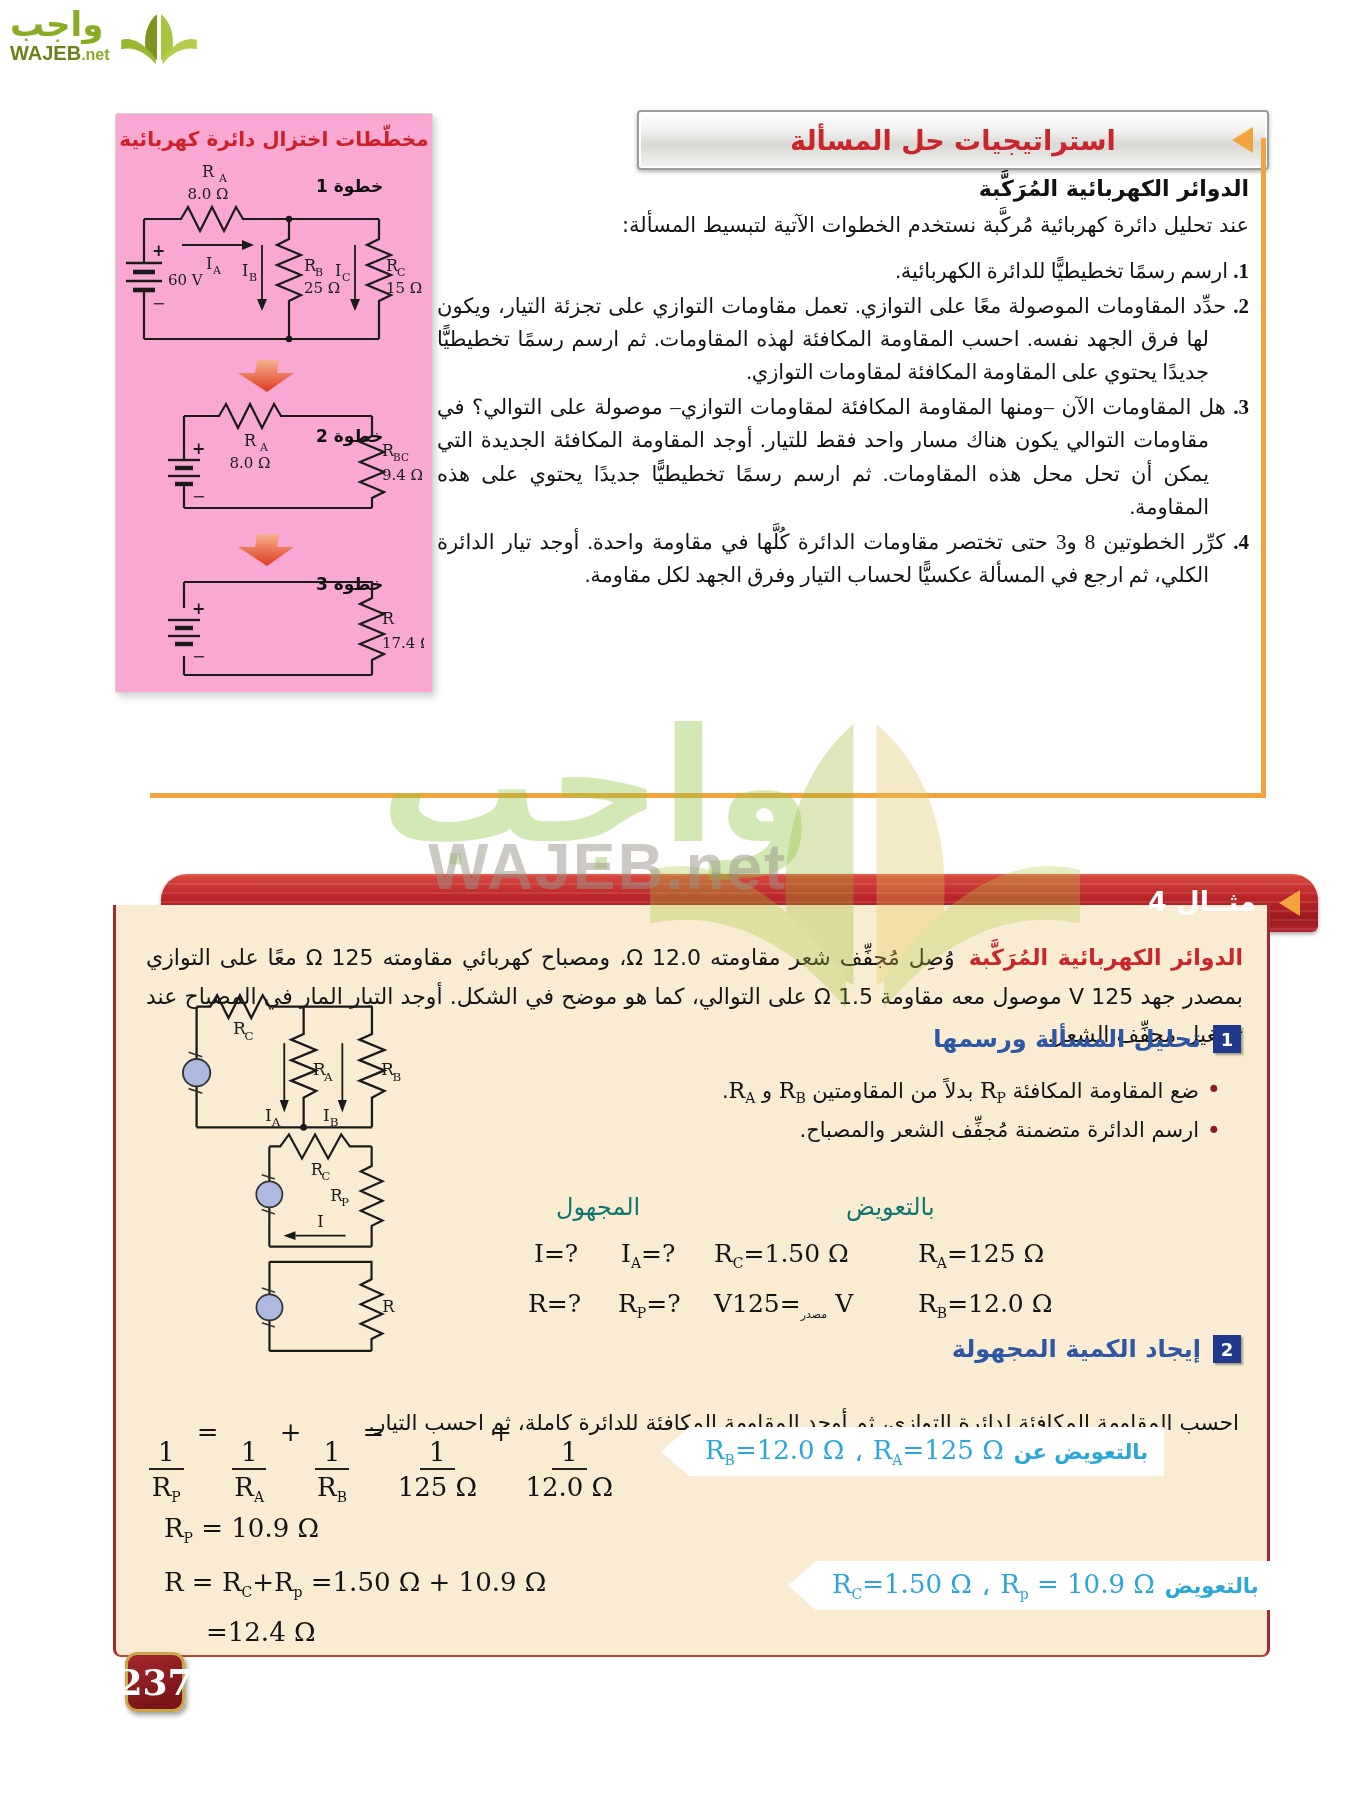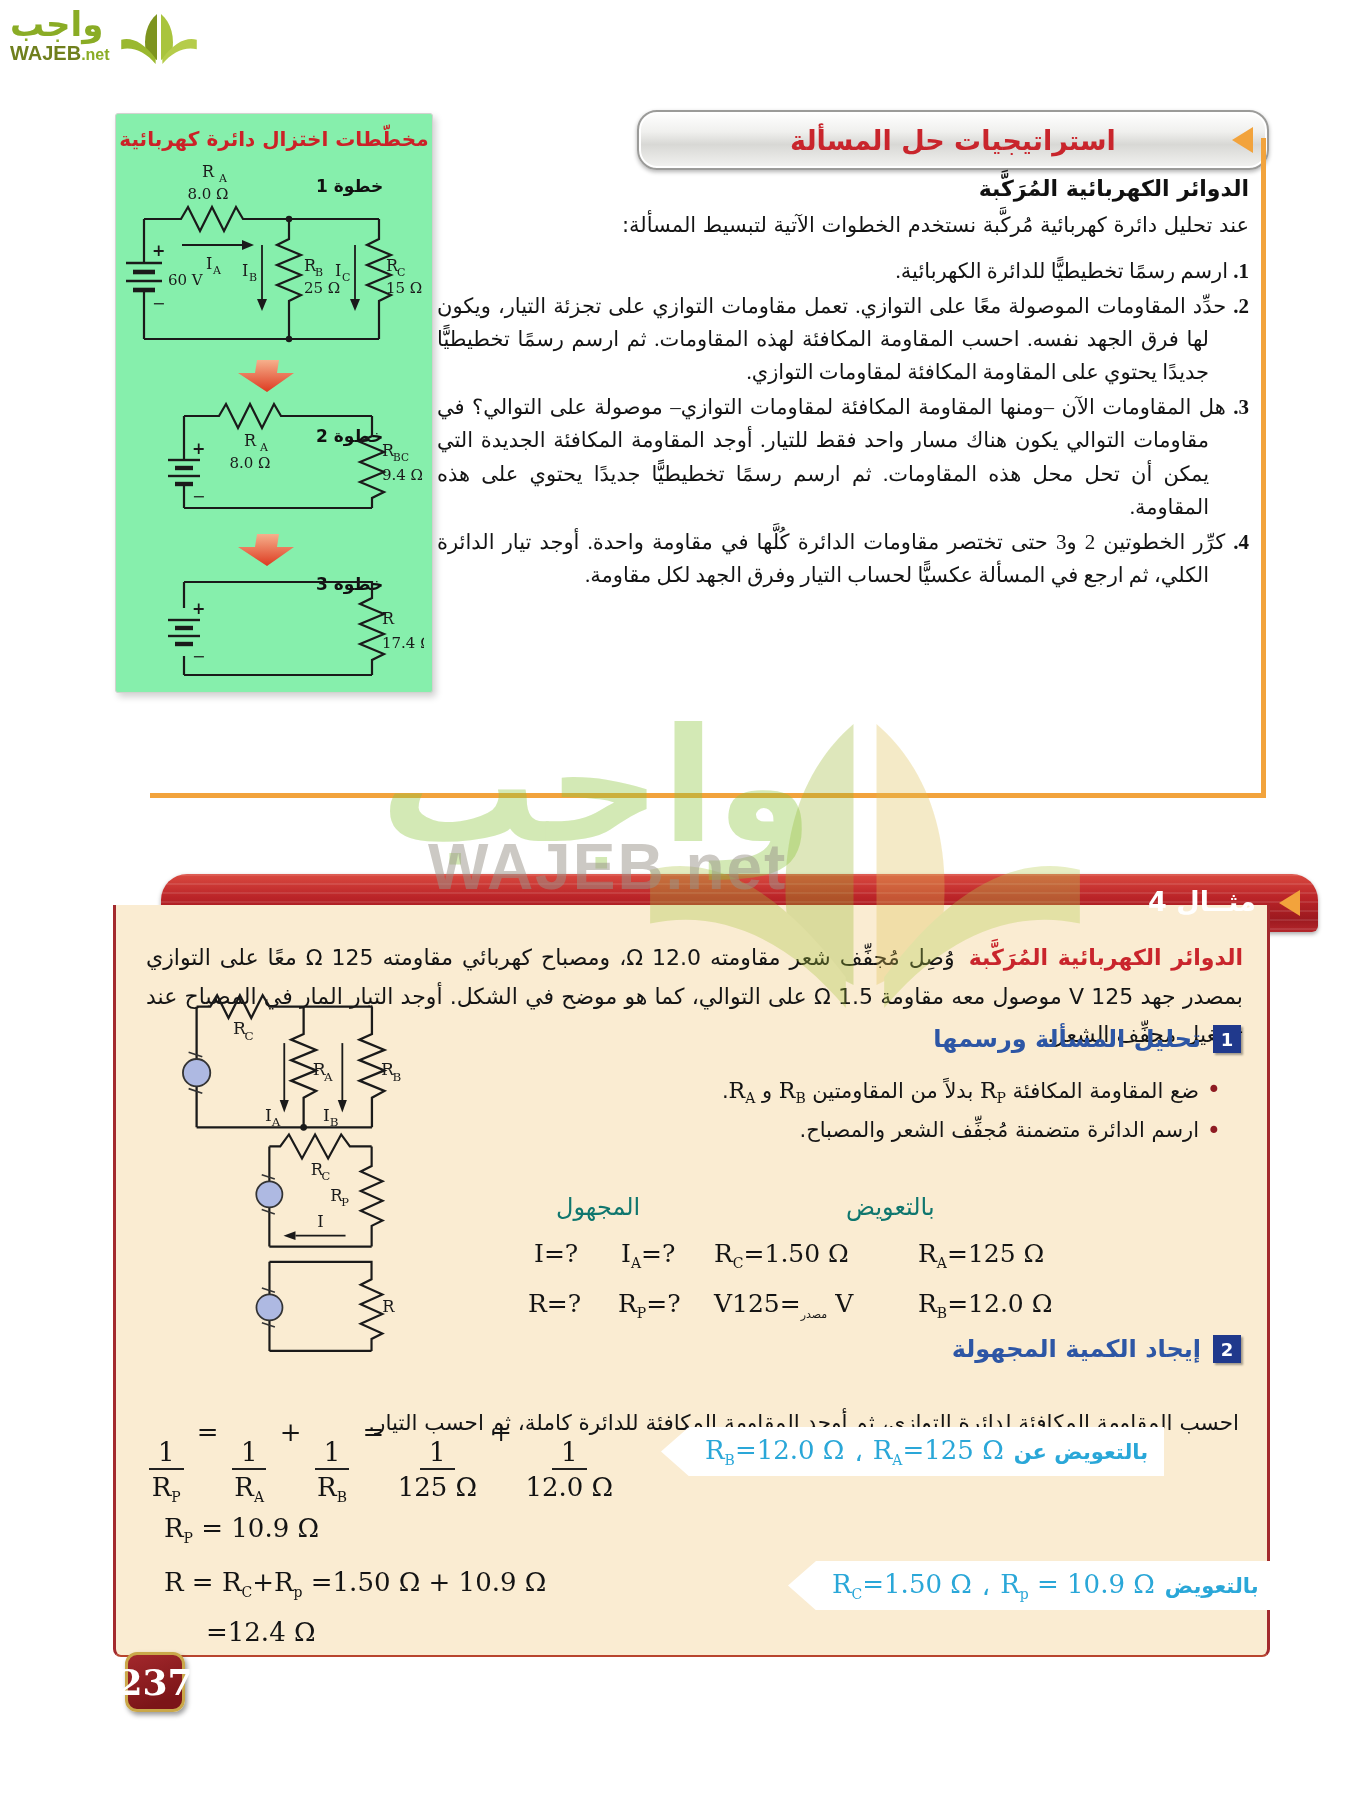--- a/index.html
+++ b/index.html
@@ -10,30 +10,30 @@
 
   
   #logo{position:absolute;left:10px;top:6px;display:flex;align-items:center;gap:8px;}
   #logo .txt{display:flex;flex-direction:column;align-items:flex-start;line-height:1;}
   #logo .ar{font-size:34px;font-weight:bold;color:#8aac25;}
   #logo .en{font-size:20px;font-weight:bold;color:#6f7f1d;margin-top:2px;font-family:"Liberation Sans",sans-serif;}
   #logo .en b{color:#8aac25;font-size:16px;}
 
   
   #sidebar{position:absolute;left:115px;top:113px;width:316px;height:578px;
-           background:#86efac;border:1px solid #d2d2cf;border-radius:3px;
+           background:#f9a8d4;border:1px solid #d2d2cf;border-radius:3px;
            box-shadow:3px 4px 7px rgba(0,0,0,.18);}
   .sb-title{position:absolute;top:13px;left:0;width:100%;text-align:center;
             color:#cc2127;font-weight:bold;font-size:20px;}
   .step-label{position:absolute;font-weight:bold;font-size:17px;color:#111;direction:rtl;}
   .sb-svg{position:absolute;left:8px;}
   .step-arrow{position:absolute;left:118px;}
 
   
-  #strat-pill{position:absolute;left:637px;top:110px;width:628px;height:56px;border-radius:20px;
+  #strat-pill{position:absolute;left:637px;top:110px;width:628px;height:56px;border-radius:4px;
       background:linear-gradient(180deg,#ffffff 0%,#f0f0ee 35%,#d8d8d5 58%,#f3f3f1 100%);
       border:2px solid #9b9b99;box-shadow:0 2px 4px rgba(0,0,0,.3),inset 0 0 0 2px #ffffff;
       display:flex;align-items:center;justify-content:center;}
   #strat-pill .txt{color:#c9252c;font-weight:bold;font-size:27px;}
   .tri-left{position:absolute;width:0;height:0;border-top:13px solid transparent;
             border-bottom:13px solid transparent;border-right:21px solid #f2a33c;}
   #strat-pill .tri-left{right:14px;top:15px;}
   #strat-vline{position:absolute;left:1261px;top:138px;width:5px;height:660px;background:#f2a33c;}
   #strat-hline{position:absolute;left:150px;top:793px;width:1116px;height:5px;background:#f2a33c;}
   #strat-body{position:absolute;left:437px;top:176px;width:812px;direction:rtl;}
@@ -217,21 +217,21 @@
   <div id="strat-vline"></div>
   <div id="strat-hline"></div>
 
   <div id="strat-body">
     <h3>الدوائر الكهربائية المُرَكَّبة</h3>
     <p class="intro">عند تحليل دائرة كهربائية مُركَّبة نستخدم الخطوات الآتية لتبسيط المسألة:</p>
     <ol>
       <li><span class="n">1.</span> <span>ارسم رسمًا تخطيطيًّا للدائرة الكهربائية.</span></li>
       <li><span class="n">2.</span> <span>حدِّد المقاومات الموصولة معًا على التوازي. تعمل مقاومات التوازي على تجزئة التيار، ويكون لها فرق الجهد نفسه. احسب المقاومة المكافئة لهذه المقاومات. ثم ارسم رسمًا تخطيطيًّا جديدًا يحتوي على المقاومة المكافئة لمقاومات التوازي.</span></li>
       <li><span class="n">3.</span> <span>هل المقاومات الآن –ومنها المقاومة المكافئة لمقاومات التوازي– موصولة على التوالي؟ في مقاومات التوالي يكون هناك مسار واحد فقط للتيار. أوجد المقاومة المكافئة الجديدة التي يمكن أن تحل محل هذه المقاومات. ثم ارسم رسمًا تخطيطيًّا جديدًا يحتوي على هذه المقاومة.</span></li>
-      <li><span class="n">4.</span> <span>كرِّر الخطوتين 2 و3 حتى تختصر مقاومات الدائرة كُلَّها في مقاومة واحدة. أوجد تيار الدائرة الكلي، ثم ارجع في المسألة عكسيًّا لحساب التيار وفرق الجهد لكل مقاومة.</span></li>
+      <li><span class="n">4.</span> <span>كرِّر الخطوتين 8 و3 حتى تختصر مقاومات الدائرة كُلَّها في مقاومة واحدة. أوجد تيار الدائرة الكلي، ثم ارجع في المسألة عكسيًّا لحساب التيار وفرق الجهد لكل مقاومة.</span></li>
     </ol>
   </div>
 
   <div id="ex-bar">
     <span class="title">مثــال 4</span>
     <span class="tri-left"></span>
   </div>
 
   <div id="ex-body">
     <p class="ex-problem">

